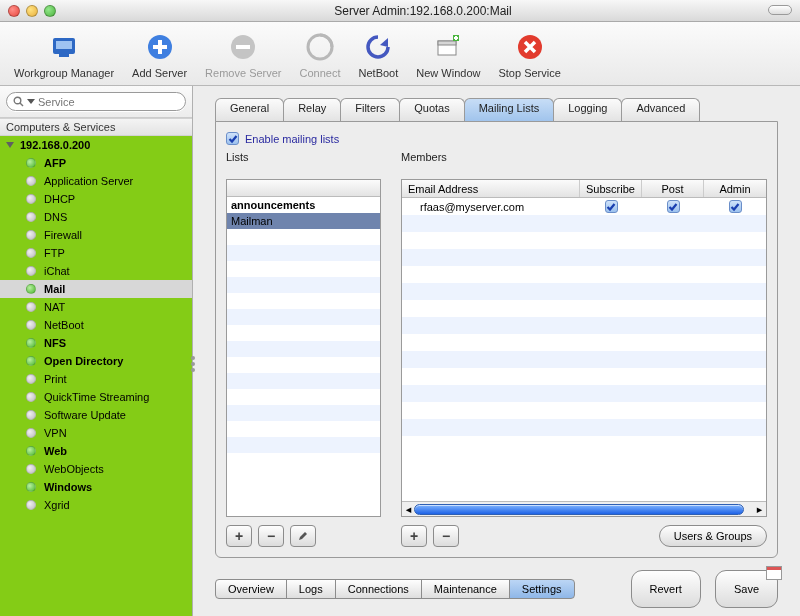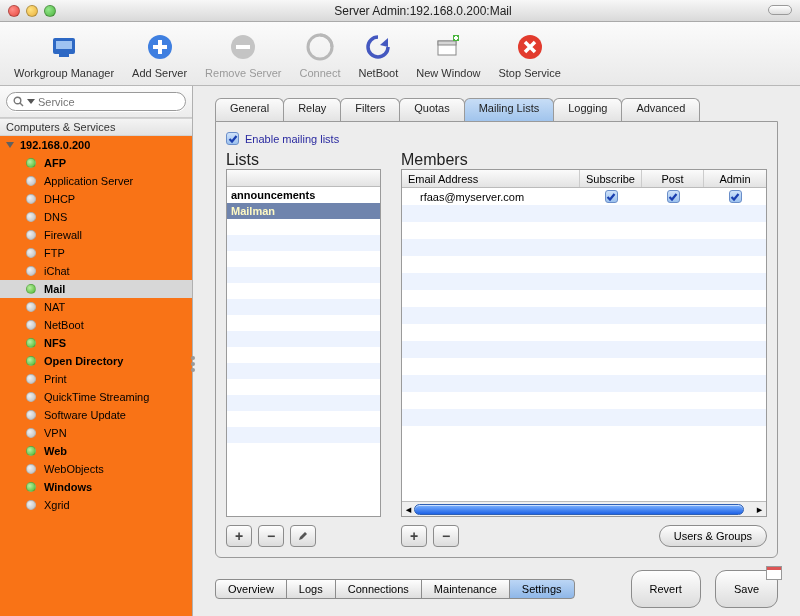--- a/index.html
+++ b/index.html
@@ -19,21 +19,21 @@
 .toolbar { height: 64px; background: linear-gradient(#fbfbfb,#e9e9e9); border-bottom:1px solid #b8b8b8; display:flex; align-items:flex-end; padding: 0 6px 6px 6px; gap: 2px; }
 .toolbtn { display:flex; flex-direction:column; align-items:center; justify-content:flex-end; padding: 0 8px; color:#333; cursor:default; }
 .toolbtn.disabled { color:#9a9a9a; }
 .toolbtn .ticon { width: 34px; height: 34px; margin-bottom: 3px; display:flex;align-items:center;justify-content:center; }
 .toolbtn .tlabel { font-size: 11px; white-space: nowrap; }
 
 
 .content { display:flex; height: calc(616px - 22px - 64px); }
 
 
-.sidebar { width: 193px; background:#f97316; border-right:1px solid #b0b0b0; display:flex; flex-direction:column; }
+.sidebar { width: 193px; background:#84cc16; border-right:1px solid #b0b0b0; display:flex; flex-direction:column; }
 .searchwrap { padding: 6px; border-bottom:1px solid #ccc; background: linear-gradient(#fafafa,#ececec); }
 .search { display:flex; align-items:center; height:19px; border:1px solid #9a9a9a; border-radius:10px; background:#fff; padding: 0 6px; box-shadow: 0 1px 0 #fff; }
 .search input { border:none; outline:none; font-size:11px; flex:1; background:transparent; }
 .caret { width:0;height:0;border-left:4px solid transparent;border-right:4px solid transparent;border-top:5px solid #555;margin-left:3px;margin-right:3px; }
 .groupheader { background: linear-gradient(#f4f4f4,#e3e3e3); border-top:1px solid #d2d2d2; border-bottom:1px solid #d2d2d2; padding:2px 6px; font-size:11px; color:#333; }
 .tree { flex:1; overflow:auto;border-radius:16px; }
 .hostrow { display:flex; align-items:center; height:18px; padding-left:6px; }
 .disclose { width:0;height:0;border-left:4px solid transparent;border-right:4px solid transparent;border-top:6px solid #606060; margin-right:6px; }
 .srow { display:flex; align-items:center; height:18px; padding-left:26px; cursor:default; }
 .srow.selected { background:#d7d7d7; }
@@ -53,30 +53,30 @@
 .tabbody { border:1px solid #9a9a9a; border-radius: 0 0 6px 6px; background:#ededed; padding: 10px; margin: -1px 12px 8px 12px; flex:1; display:flex; flex-direction:column; }
 
 .enable { display:flex; align-items:center; gap:6px; color:#2a2aa0; margin-bottom:6px; font-size:13px; }
 .macCheck { width:13px;height:13px; border:1px solid #6a8ec9; border-radius:3px; background: linear-gradient(#cfe2fa,#9cc1ee); display:flex;align-items:center;justify-content:center; }
 .macCheck svg { width:10px;height:10px; }
 
 .columns { display:flex; gap:20px; flex:1; min-height:0; }
 .col { display:flex; flex-direction:column; }
 .col.left { width: 155px; }
 .col.right { flex:1; }
-.collabel { font-size:16px; color:#222; margin-bottom:0; }
+.collabel { font-size:11px; color:#222; margin-bottom:16px; }
 
 .listbox { flex:1; border:1px solid #9a9a9a; background:#fff; overflow:hidden; }
 .listbox .header { height:17px; background: linear-gradient(#fbfbfb,#e3e3e3); border-bottom:1px solid #bbb; }
 .listbox .rows { height: calc(100% - 17px); overflow:auto; }
 .lrow { height:16px; display:flex; align-items:center; padding-left:4px; font-size:12px; }
 .lrow.even { background:#edf3fe; }
 .lrow.odd { background:#fff; }
 .lrow.bold { font-weight:bold; }
-.lrow.selected { background:#6f84ad; color:#fef9c3; font-weight:bold; }
+.lrow.selected { background:#6f84ad; color:#000000; font-weight:normal; }
 
 .members { flex:1; border:1px solid #9a9a9a; background:#fff; display:flex; flex-direction:column; overflow:hidden; }
 .mheader { display:flex; height:18px; background: linear-gradient(#fbfbfb,#e3e3e3); border-bottom:1px solid #bbb; }
 .mheader .mh { border-right:1px solid #ccc; padding:2px 6px; font-size:11px; display:flex; align-items:center; }
 .mh.email { flex:1; }
 .mh.cb { width:62px; justify-content:center; }
 .mh.cb:last-child{border-right:none;}
 .mrows { flex:1; overflow:auto; }
 .mrow { display:flex; height:17px; align-items:center; }
 .mrow.even { background:#edf3fe; }

